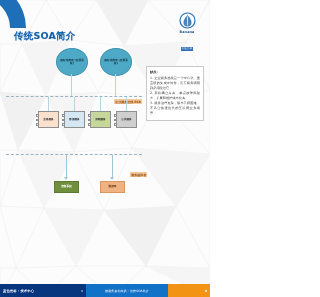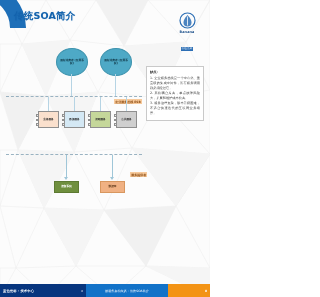--- a/index.html
+++ b/index.html
@@ -13,21 +13,21 @@
   
   .bg-poly{position:absolute;inset:0;z-index:0;}
   .bg-poly svg{display:block;width:210px;height:297px;}
 
   
   .arc{position:absolute;left:-16px;top:-18px;width:42px;height:46px;z-index:3;}
   .arc svg{display:block;}
 
   
   .title{
-    position:absolute;left:14px;top:10px;z-index:6;
+    position:absolute;left:14px;top:30px;z-index:6;
     font-size:9.5px;font-weight:bold;color:#1463ad;
     letter-spacing:.2px;line-height:12px;white-space:nowrap;
     text-shadow:0 0 1px rgba(20,99,173,.35);
   }
 
   
   .logo{position:absolute;right:8px;top:12px;z-index:6;width:30px;text-align:center;}
   .logo .mark{width:17px;height:17px;margin:0 auto;}
   .logo .mark svg{display:block;}
   .logo .lg-name{font-size:3.4px;font-weight:bold;color:#1a4f8a;line-height:4px;margin-top:.5px;letter-spacing:.1px;}

